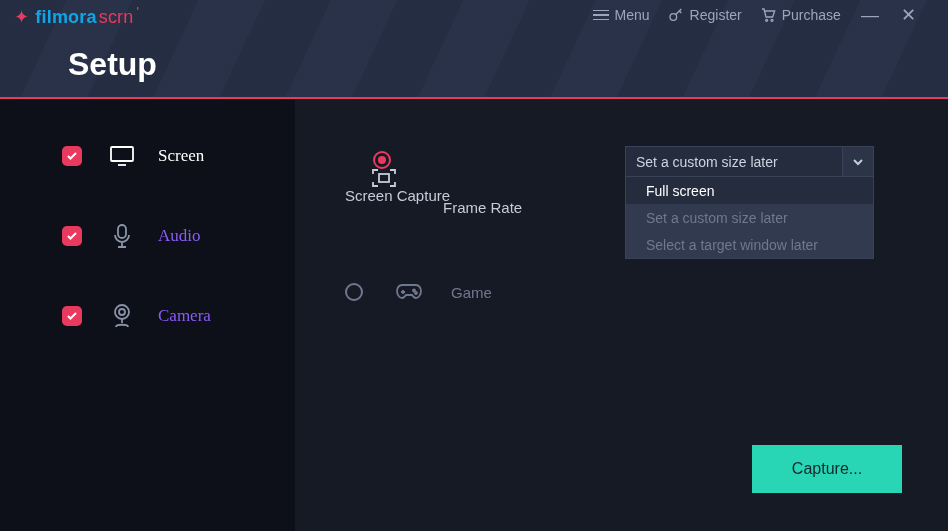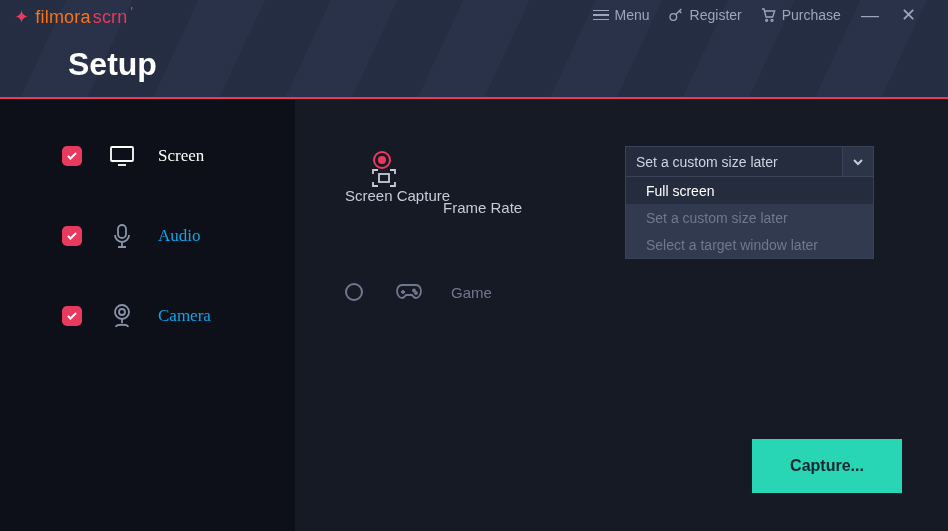--- a/index.html
+++ b/index.html
@@ -26,21 +26,21 @@
         #2a3349 60px, #2a3349 120px);
     opacity: 0.75;
   }
   .logo {
     position: absolute; left: 14px; top: 6px;
     display: flex; align-items: center;
     gap: 2px;
     font-size: 18px; letter-spacing: 0.2px;
   }
   .logo .sparkle { color: #e83a5f; font-size: 18px; margin-right: 4px; }
-  .logo .t1 { color: #f97316; font-weight: 400; }
+  .logo .t1 { color: #0ea5e9; font-weight: 700; }
   .logo .t2 { color: #e83a5f; font-weight: 400; }
   .logo .reg { color: #e83a5f; font-weight: 700; font-size: 10px; position: relative; top: -6px; left: 1px;}
   .page-title {
     position: absolute; left: 68px; top: 46px;
     font-size: 32px; font-weight: 700; color: #ffffff;
   }
   .topbar {
     position: absolute; top: 6px; right: 30px;
     display: flex; align-items: center; gap: 18px;
     color: #9ba6bd; font-size: 14px;
@@ -58,21 +58,21 @@
     background: #0d1018;
     padding-top: 30px;
     font-family: Liberation Serif, serif;
   }
   .side-item {
     display: flex; align-items: center;
     height: 54px;
     padding-left: 62px;
     gap: 24px;
     cursor: pointer;
-    color: #0ea5e9;
+    color: #8b5cf6;
     margin-bottom: 26px;
   }
   .side-item.active { color: #ffffff; }
   .side-item .check {
     width: 20px; height: 20px; border-radius: 5px;
     background: #e83a5f;
     display: flex; align-items: center; justify-content: center;
     margin-right: 4px;
     flex-shrink: 0;
   }
@@ -141,24 +141,24 @@
     padding: 0 20px; font-size: 14px;
     color: #6e7890; cursor: pointer;
   }
   .dd-opt.highlight {
     background: #242c3d; color: #ffffff;
   }
   
   .capture {
     position: absolute;
     right: 46px; bottom: 38px;
-    width: 150px; height: 54px;
+    width: 150px; height: 48px;
     background: #28d6b5;
     color: #17262f;
-    font-size: 16px; font-weight: 700;
+    font-size: 16px; font-weight: 400;
     display:flex; align-items:center; justify-content:center;
     cursor: pointer;
   }
   svg { display:block; }
 </style>
 </head>
 <body>
 
 <div class="header">
   <div class="banner-stripes"></div>

